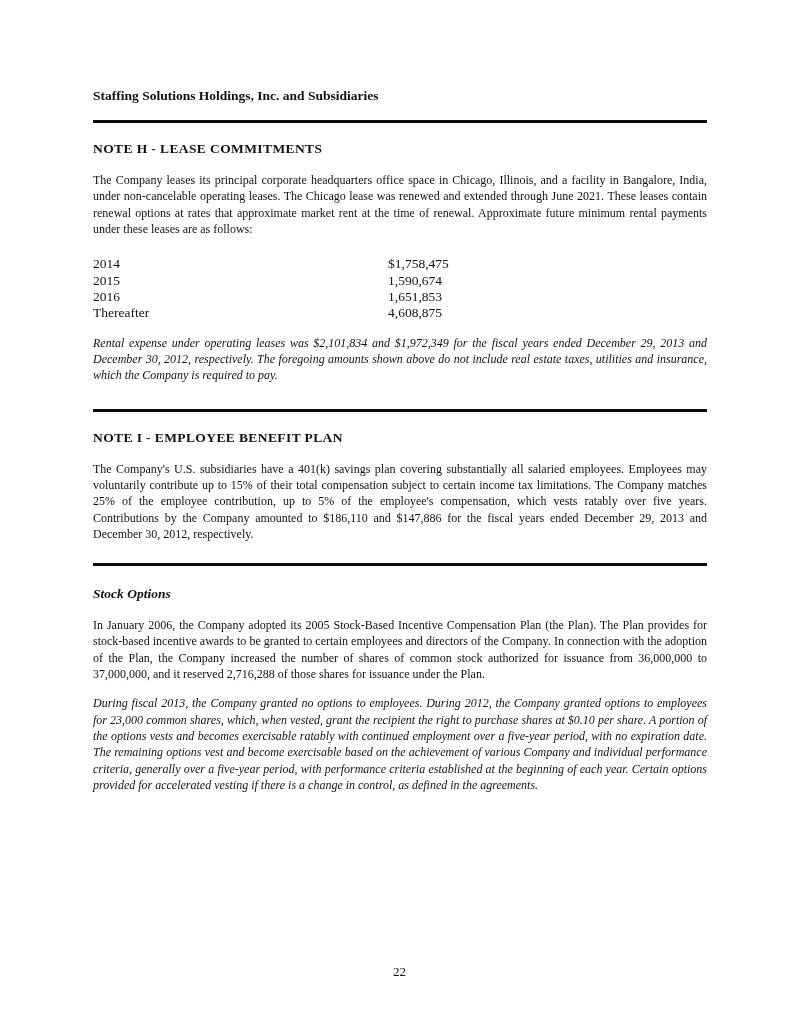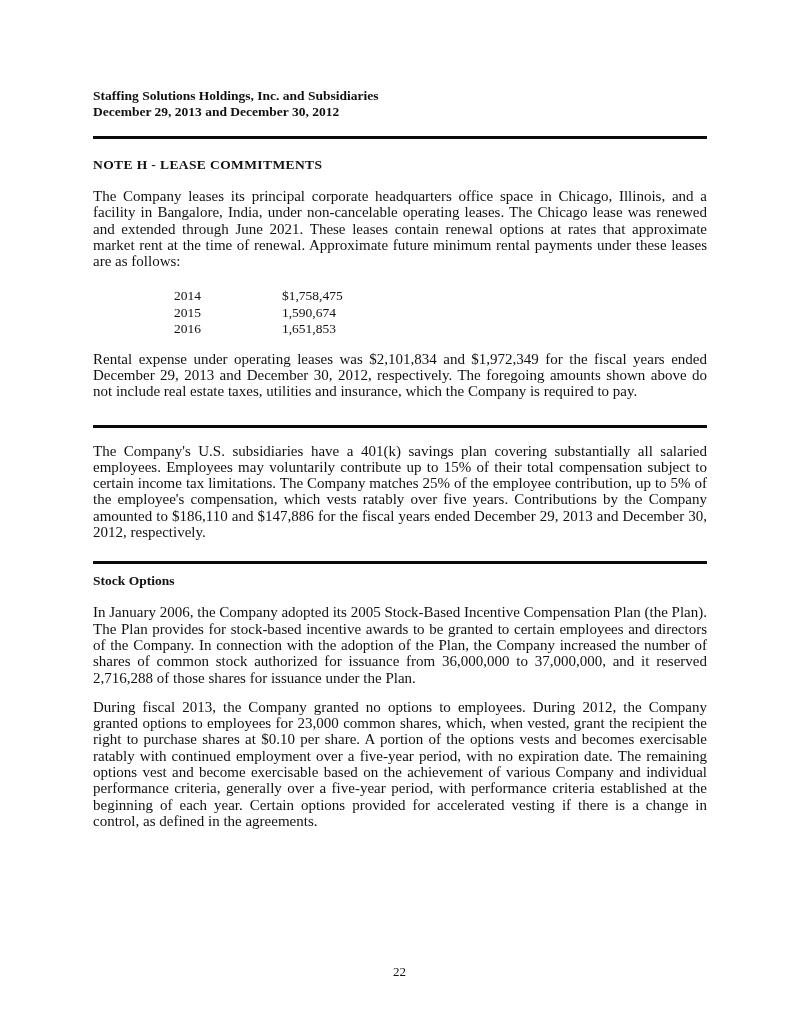--- a/index.html
+++ b/index.html
@@ -32,57 +32,57 @@
   .rule-1 { margin-top: 16px; }
   .rule-2 { margin-top: 25px; }
   .rule-3 { margin-top: 21px; }
   .note-heading {
     font-weight: bold;
     font-size: 13.5px;
     letter-spacing: 0.4px;
     margin-top: 18px;
   }
   .para {
-    font-size: 15px;
+    font-size: 12px;
     line-height: 16.3px;
     text-align: justify;
     margin-top: 15px;
   }
   .rental-table {
     width: 100%;
     margin-top: 19px;
     font-size: 13.5px;
     line-height: 16.4px;
     border-collapse: collapse;
   }
-  .rental-table td { padding: 0; text-align: center; }
+  .rental-table td { padding: 0; }
   .rental-table td.amt { text-align: left; }
   .subheading {
     font-weight: bold;
+    font-style: italic;
     font-size: 13.5px;
-    margin-top: 9px;
+    margin-top: 20px;
   }
-  .para-tight { margin-top: 13px; }
+  .para-tight { margin-top: 13px; font-style: italic; }
   .page-number {
     position: absolute;
     left: 0;
     right: 0;
     top: 964px;
     text-align: center;
     font-size: 13px;
   }
 </style>
 </head>
 <body>
 
 <div class="page">
 
   <div class="doc-header">
     <div>Staffing Solutions Holdings, Inc. and Subsidiaries</div>
-    <div>December 29, 2013 and December 30, 2012</div>
   </div>
 
   <div class="rule rule-1"></div>
 
   <div class="note-heading">NOTE H - LEASE COMMITMENTS</div>
 
   <div class="para">The Company leases its principal corporate headquarters office space in Chicago, Illinois, and a facility in Bangalore, India, under non-cancelable operating leases.  The Chicago lease was renewed and extended through June 2021.  These leases contain renewal options at rates that approximate market rent at the time of renewal. Approximate future minimum rental payments under these leases are as follows:</div>
 
   <table class="rental-table">
     <tbody>
@@ -91,27 +91,32 @@
         <td class="amt">$1,758,475</td>
       </tr>
       <tr>
         <td>2015</td>
         <td class="amt">1,590,674</td>
       </tr>
       <tr>
         <td>2016</td>
         <td class="amt">1,651,853</td>
       </tr>
+      <tr>
+        <td>Thereafter</td>
+        <td class="amt">4,608,875</td>
+      </tr>
     </tbody>
   </table>
 
   <div class="para para-tight">Rental expense under operating leases was $2,101,834 and $1,972,349 for the fiscal years ended December 29, 2013 and December 30, 2012, respectively.  The foregoing amounts shown above do not include real estate taxes, utilities and insurance, which the Company is required to pay.</div>
 
   <div class="rule rule-2"></div>
 
+  <div class="note-heading">NOTE I - EMPLOYEE BENEFIT PLAN</div>
 
   <div class="para">The Company's U.S. subsidiaries have a 401(k) savings plan covering substantially all salaried employees.  Employees may voluntarily contribute up to 15% of their total compensation subject to certain income tax limitations.  The Company matches 25% of the employee contribution, up to 5% of the employee's compensation, which vests ratably over five years.  Contributions by the Company amounted to $186,110 and $147,886 for the fiscal years ended December 29, 2013 and December 30, 2012, respectively.</div>
 
   <div class="rule rule-3"></div>
 
 
   <div class="subheading">Stock Options</div>
 
   <div class="para">In January 2006, the Company adopted its 2005 Stock-Based Incentive Compensation Plan (the Plan).  The Plan provides for stock-based incentive awards to be granted to certain employees and directors of the Company.  In connection with the adoption of the Plan, the Company increased the number of shares of common stock authorized for issuance from 36,000,000 to 37,000,000, and it reserved 2,716,288 of those shares for issuance under the Plan.</div>
 

